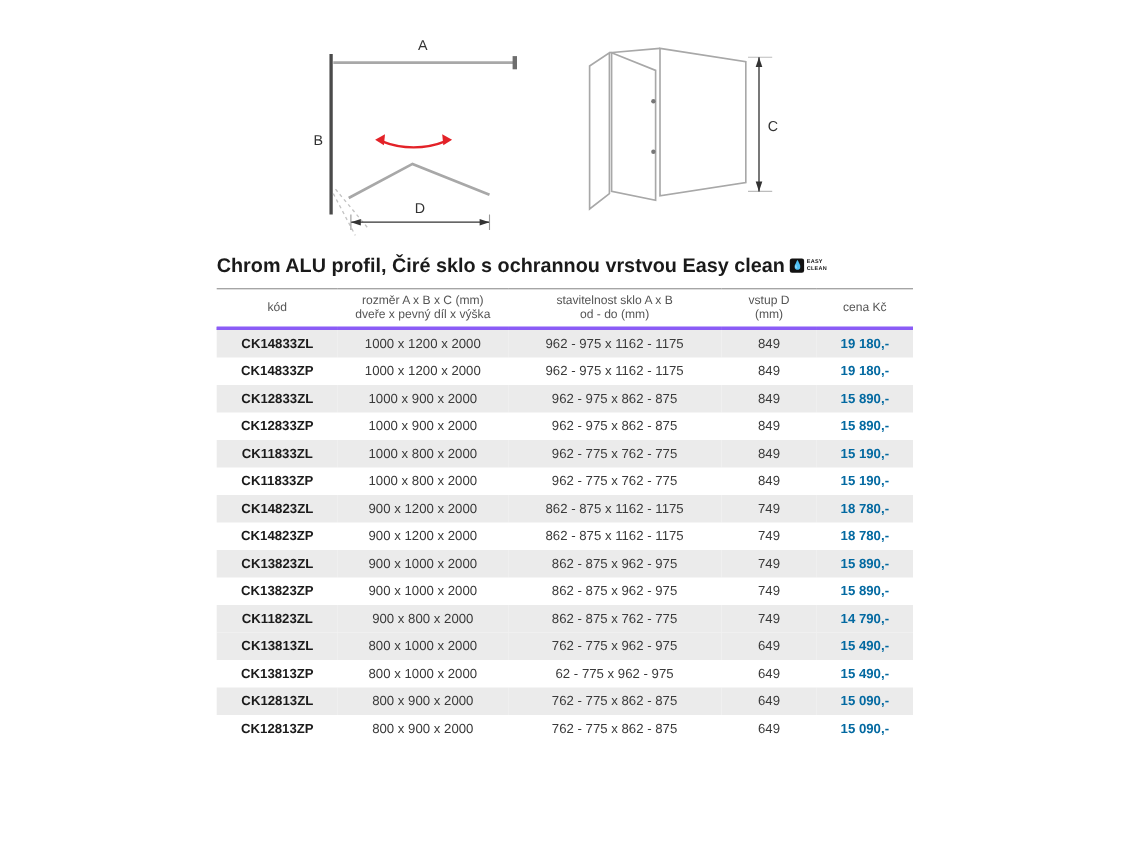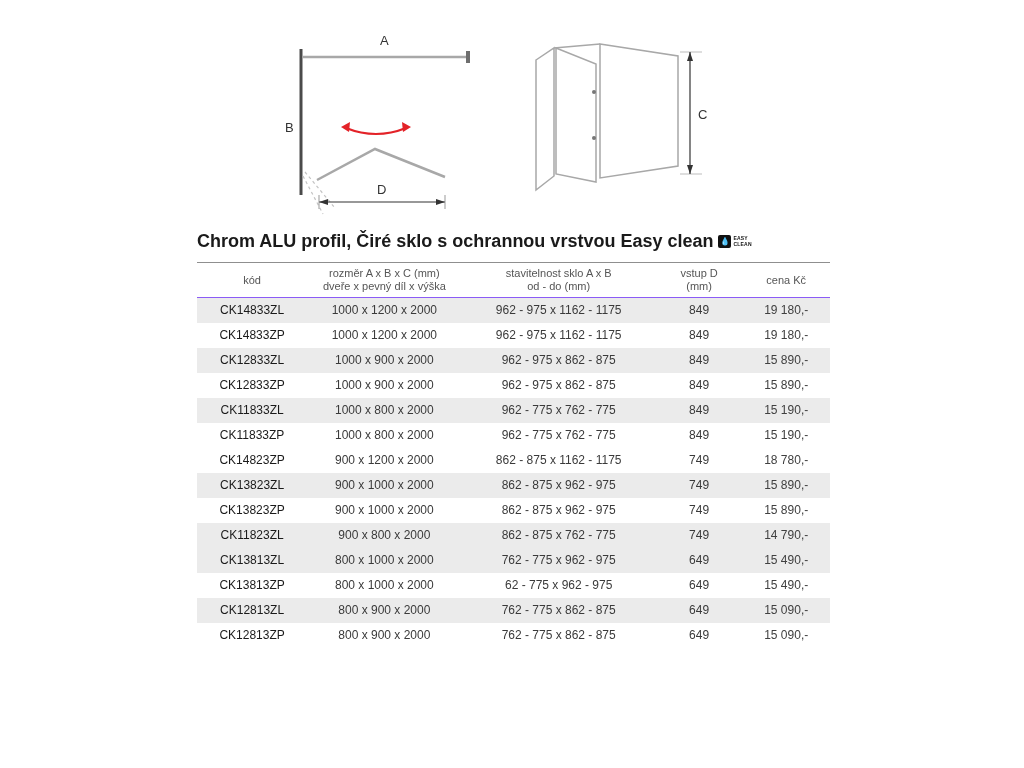--- a/index.html
+++ b/index.html
@@ -21,33 +21,33 @@
     width:13px;height:13px;background:#111;color:#fff;
     display:flex;align-items:center;justify-content:center;
     font-size:8px;border-radius:2px;line-height:13px;
   }
   .badge-text{font-size:5px;line-height:5.5px;color:#111;font-weight:bold;letter-spacing:.2px;}
 
   table.spec{
     position:absolute;left:197px;top:262px;width:633px;
     border-collapse:collapse;font-size:12px;color:#3a3a3a;
   }
-  table.spec thead tr{border-top:1px solid #8f8f8f;border-bottom:1px solid #8b5cf6;}
+  table.spec thead tr{border-top:1px solid #8f8f8f;border-bottom:3px solid #8b5cf6;}
   table.spec th{
     font-weight:normal;font-size:11px;color:#555;
     padding:4px 4px;text-align:center;vertical-align:middle;line-height:13px;
   }
   th.col-code{text-align:left;width:106px;}
   th.col-size{width:158px;}
   th.col-adjust{width:200px;}
   th.col-entry{width:84px;}
   th.col-price{text-align:right;width:85px;font-weight:bold;color:#1a1a1a;font-size:12px;}
   table.spec td{padding:5px 4px;text-align:center;height:15px;line-height:15px;}
-  td.code{text-align:left;font-weight:normal;color:#1a1a1a;}
-  td.price{text-align:right;font-weight:normal;color:#404040;}
+  td.code{text-align:left;font-weight:bold;color:#1a1a1a;}
+  td.price{text-align:right;font-weight:bold;color:#0369a1;}
   tr.shaded{background:#ebebeb;}
 </style>
 </head>
 <body>
 
 <svg class="diagram-left" width="200" height="192" viewBox="0 0 200 192">
 
   <text class="dim-label" x="97" y="17">A</text>
 
   <line x1="20" y1="29" x2="186" y2="29" stroke="#a8a8a8" stroke-width="2.5"></line>
@@ -159,20 +159,27 @@
         <td class="entry">849</td>
         <td class="price">15 190,-</td>
       </tr>
       <tr>
         <td class="code">CK11833ZP</td>
         <td class="size">1000 x 800 x 2000</td>
         <td class="adjust">962 - 775 x 762 - 775</td>
         <td class="entry">849</td>
         <td class="price">15 190,-</td>
       </tr>
+      <tr class="shaded">
+        <td class="code">CK14823ZL</td>
+        <td class="size">900 x 1200 x 2000</td>
+        <td class="adjust">862 - 875 x 1162 - 1175</td>
+        <td class="entry">749</td>
+        <td class="price">18 780,-</td>
+      </tr>
       <tr>
         <td class="code">CK14823ZP</td>
         <td class="size">900 x 1200 x 2000</td>
         <td class="adjust">862 - 875 x 1162 - 1175</td>
         <td class="entry">749</td>
         <td class="price">18 780,-</td>
       </tr>
       <tr class="shaded">
         <td class="code">CK13823ZL</td>
         <td class="size">900 x 1000 x 2000</td>

